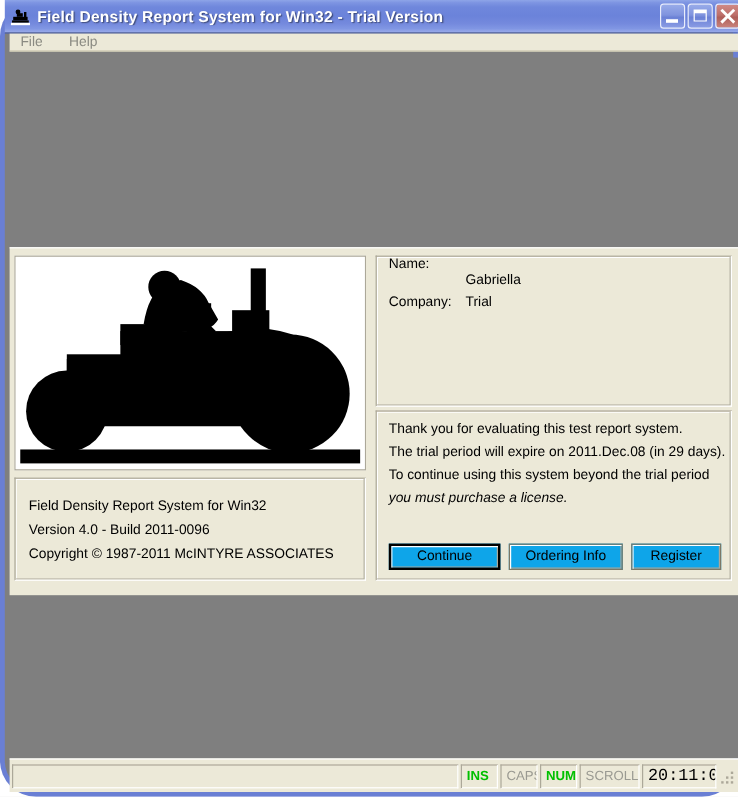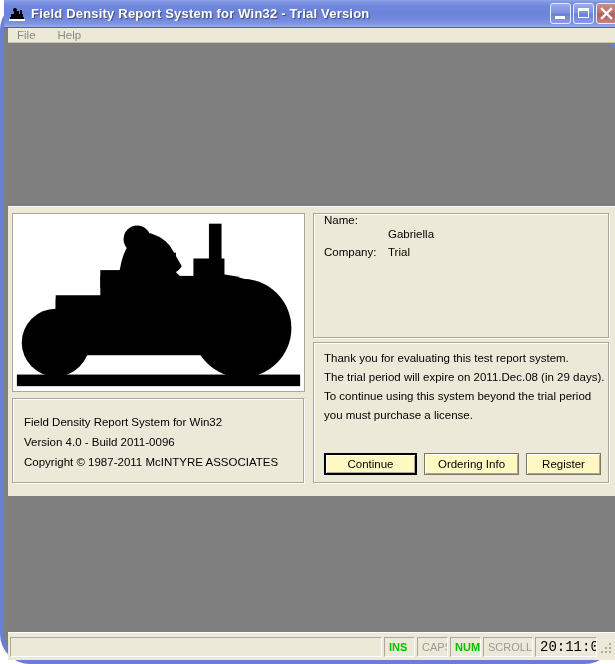--- a/index.html
+++ b/index.html
@@ -214,27 +214,27 @@
   .trial-line {
     position: absolute;
     left: 10px;
     font-size: 11.5px;
     color: #000000;
     white-space: nowrap;
   }
   .trial-line.l0 { top: 9px; }
   .trial-line.l1 { top: 28px; }
   .trial-line.l2 { top: 47px; }
-  .trial-line.l3 { top: 66px; }
+  .trial-line.l3 { top: 66px; font-style: italic; }
 
   .btn {
     position: absolute;
     box-sizing: border-box;
     height: 22px;
-    background: #fef9c3;
+    background: #0ea5e9;
     border: 1px solid #7b7866;
     box-shadow: inset 1px 1px 0 #ffffff, inset -1px -1px 0 #aca899;
     font-family: "Liberation Sans", sans-serif;
     font-size: 11.5px;
     color: #000000;
     line-height: 20px;
     text-align: center;
     cursor: default;
     padding: 0;
   }

